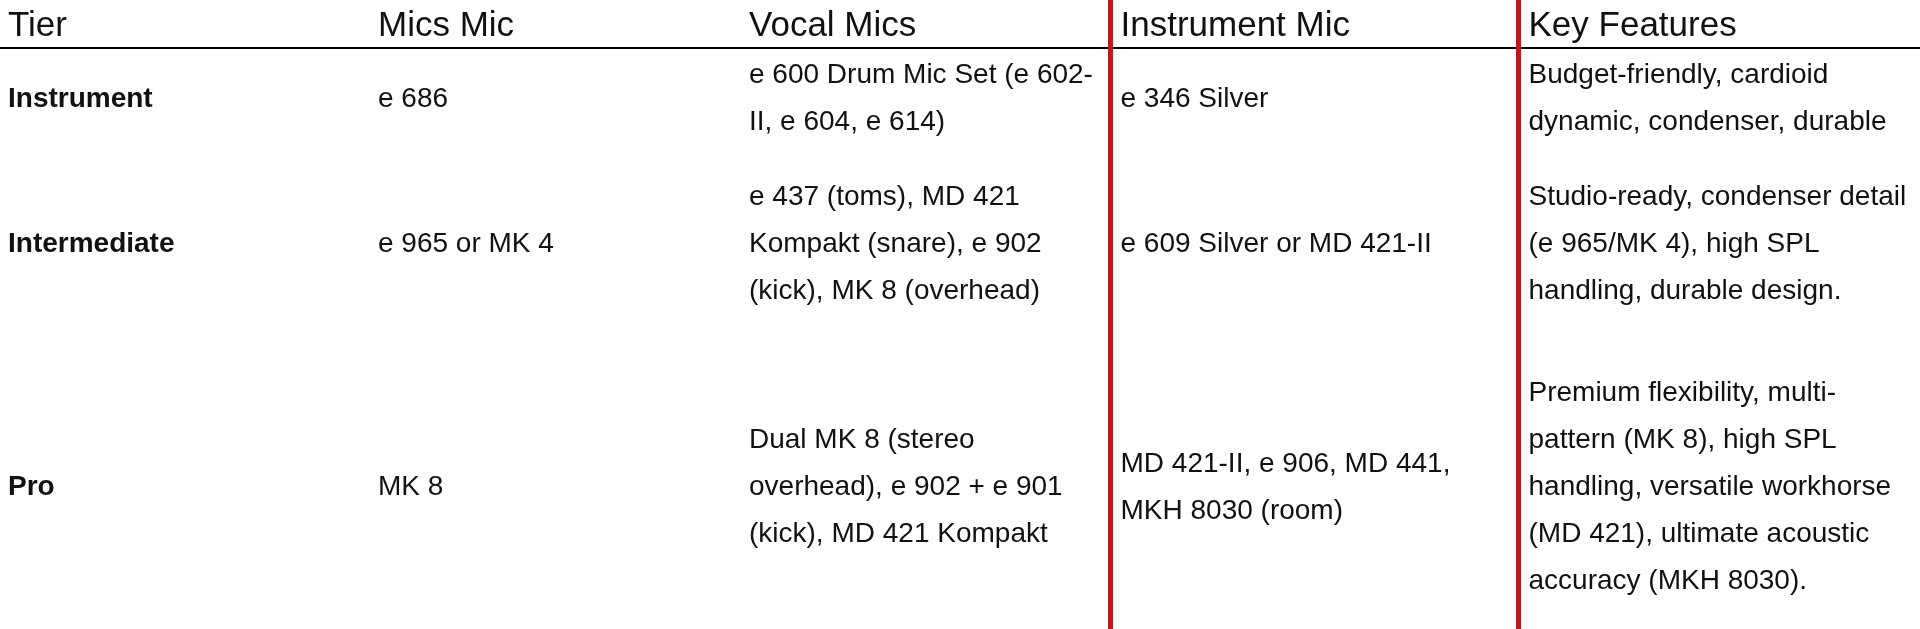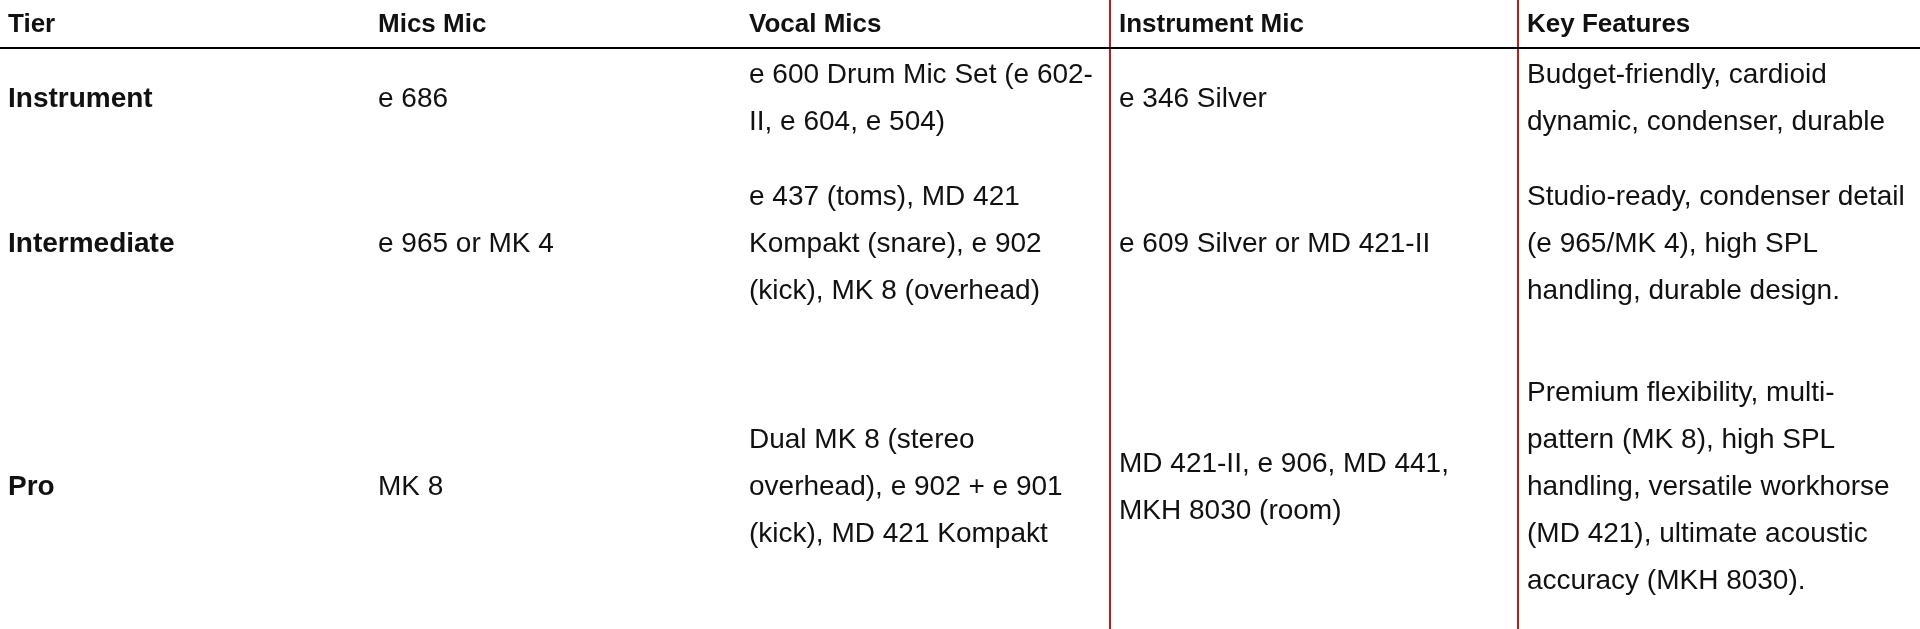--- a/index.html
+++ b/index.html
@@ -22,30 +22,30 @@
   table.mic-table th,
   table.mic-table td {
     padding: 0 8px;
     text-align: left;
     vertical-align: middle;
     font-size: 28px;
     line-height: 47px;
     overflow: hidden;
   }
   table.mic-table thead th {
-    font-size: 26px;
-    font-weight: 700;
+    font-size: 35px;
+    font-weight: 400;
     border-bottom: 2px solid #000000;
     height: 46px;
     white-space: nowrap;
   }
   
   table.mic-table th.div-left,
   table.mic-table td.div-left {
-    border-left: 2px solid #b91c1c;
+    border-left: 5px solid #b91c1c;
   }
   tr.row-1 { height: 97px; }
   tr.row-2 { height: 195px; }
   tr.row-3 { height: 291px; }
   td.tier-cell { font-weight: 600; }
   td .lead-bold { font-weight: 400; }
 </style>
 </head>
 <body>
 
@@ -63,21 +63,21 @@
       <th>Mics Mic</th>
       <th>Vocal Mics</th>
       <th class="div-left">Instrument Mic</th>
       <th class="div-left">Key Features</th>
     </tr>
   </thead>
   <tbody>
     <tr class="row-1">
       <td class="tier-cell">Instrument</td>
       <td>e 686</td>
-      <td>e 600 Drum Mic Set (e 602-II, e 604, e 504)</td>
+      <td>e 600 Drum Mic Set (e 602-II, e 604, e 614)</td>
       <td class="div-left">e 346 Silver</td>
       <td class="div-left"><span class="lead-bold">Budget-friendly</span><span>, cardioid dynamic, condenser, durable</span></td>
     </tr>
     <tr class="row-2">
       <td class="tier-cell">Intermediate</td>
       <td>e 965 or MK 4</td>
       <td>e 437 (toms), MD 421 Kompakt (snare), e 902 (kick), MK 8 (overhead)</td>
       <td class="div-left">e 609 Silver or MD 421-II</td>
       <td class="div-left"><span class="lead-bold">Studio-ready</span><span>, condenser detail (e 965/MK 4), high SPL handling, durable design.</span></td>
     </tr>

